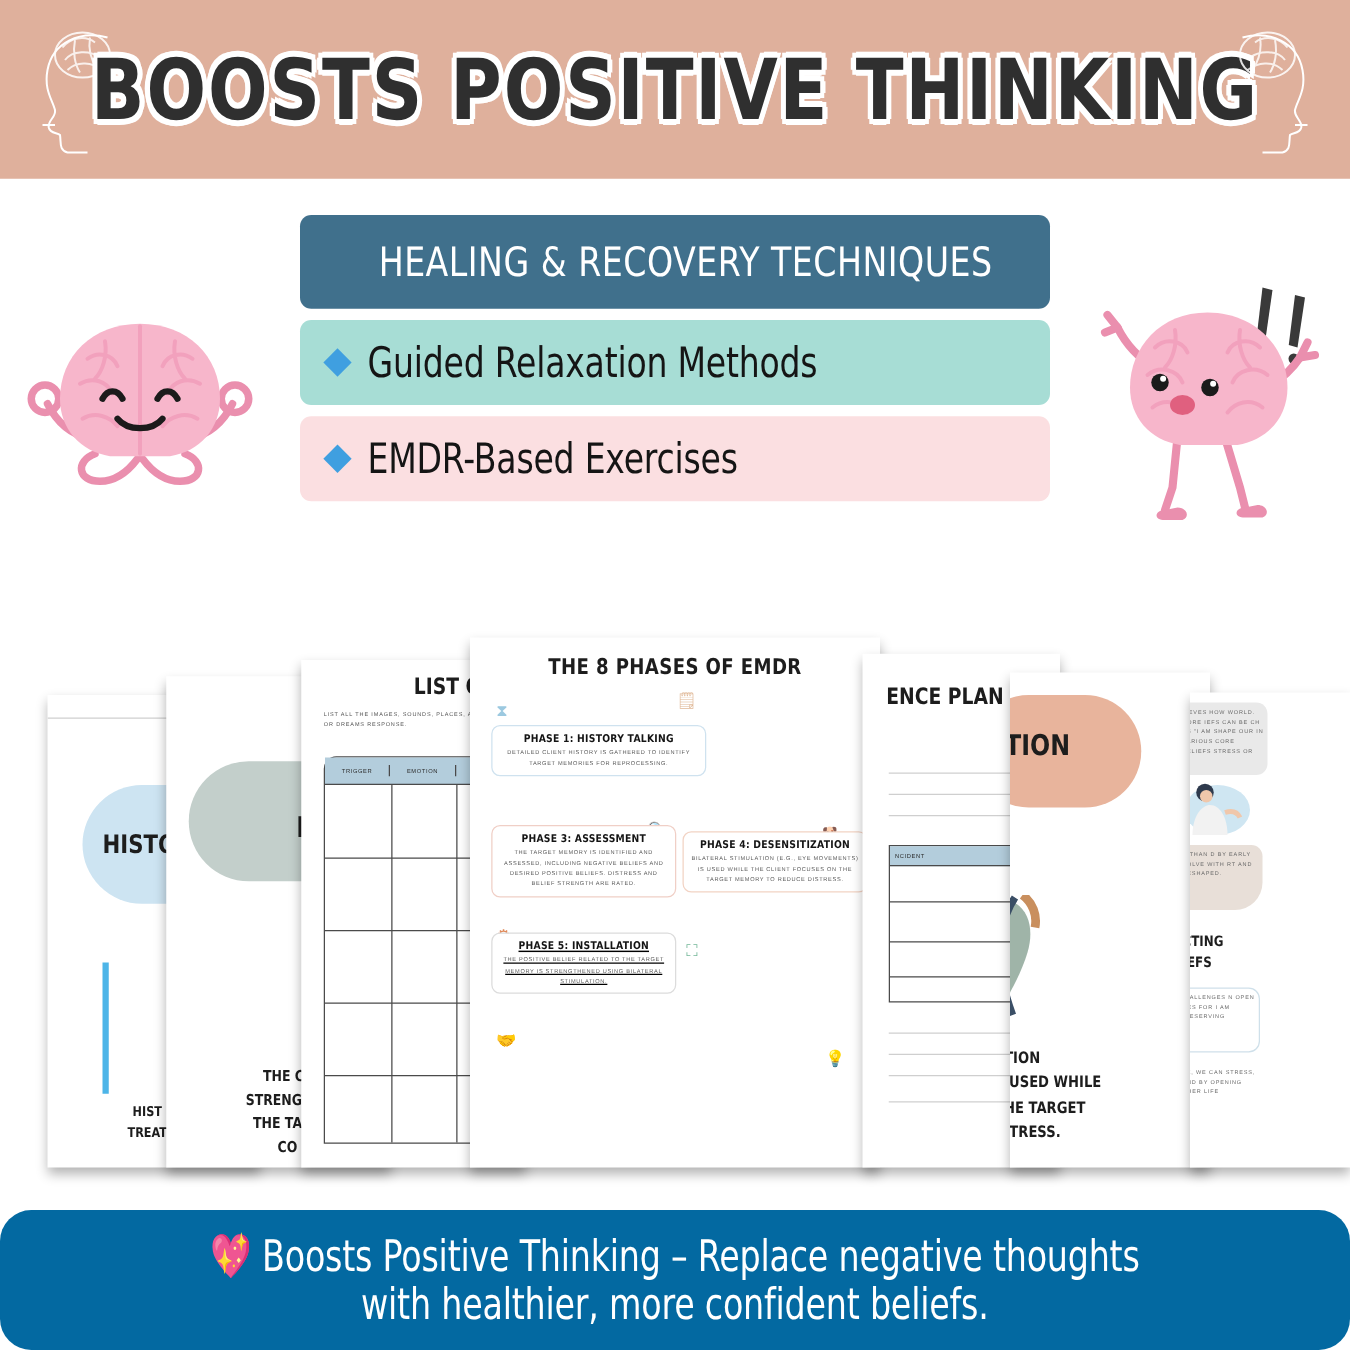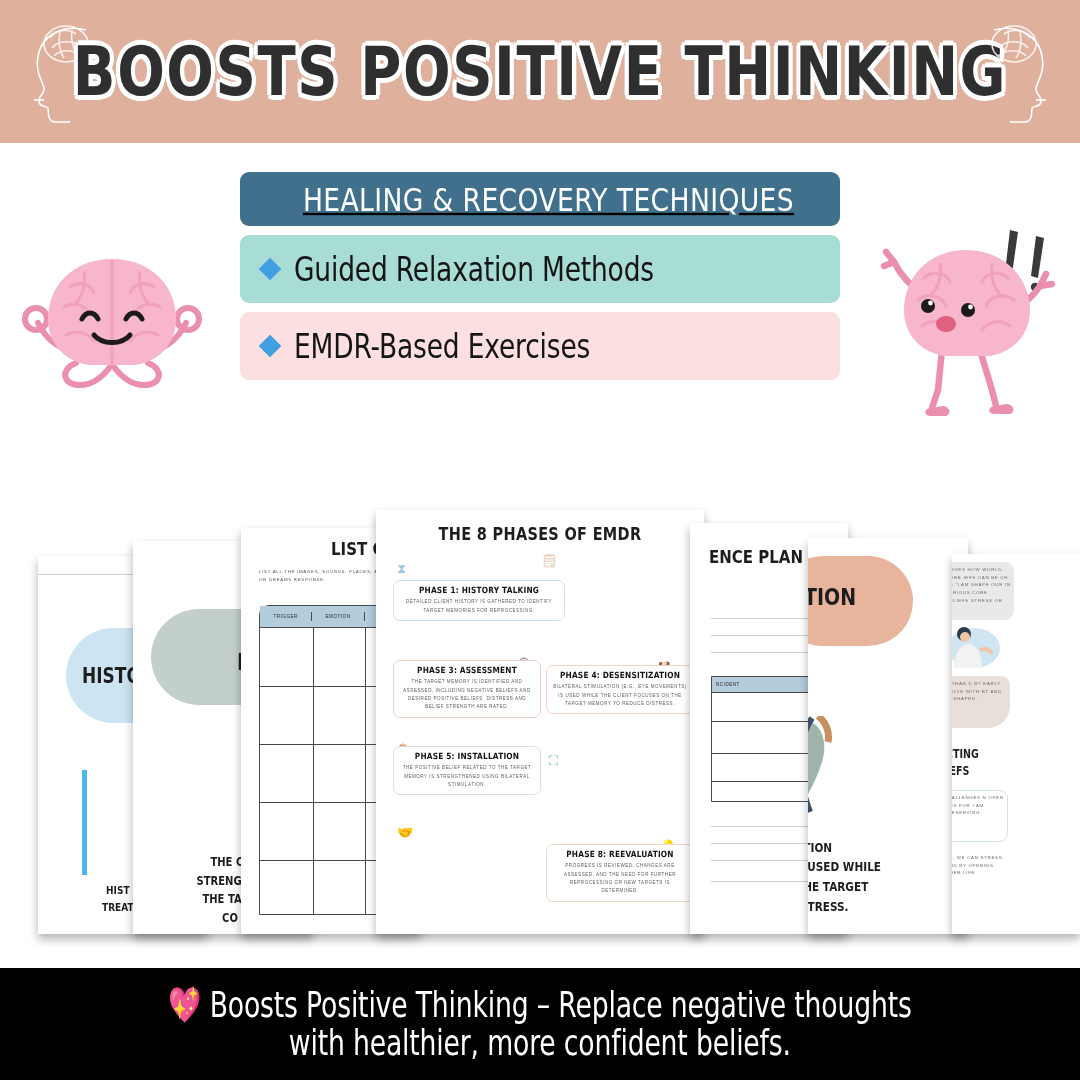--- a/index.html
+++ b/index.html
@@ -44,24 +44,23 @@
   
   .card-list{
     position:absolute; left:240px; top:172px; width:600px;
   }
   .card{
     border-radius:9px;
     display:flex; align-items:center;
     padding-left:22px;
   }
   .card-title{
-    height:54px; background:#40708c;
+    height:75px; background:#40708c;
     justify-content:center; padding-left:16px;
     margin-bottom:9px;
-    text-decoration:underline;
   }
   .card-title span{
     color:#ffffff; font-size:28px; letter-spacing:0.4px;
     font-family:"DejaVu Sans", sans-serif;
     transform:scaleY(1.16) scaleX(0.95);
   }
   .card-item{ height:68px; margin-bottom:9px; }
   .card-item:last-child{ margin-bottom:0; }
   .bullet{
     width:16px; height:16px; background:#3f9fe0;
@@ -130,23 +129,23 @@
   .pb-peach{ border-color:#f2d3c4; }
   .pb-gray { border-color:#dcdcdc; }
   .pb-green{ border-color:#cfe0d4; }
   .pb-lime { border-color:#dfe6c8; }
   .pb-sand { border-color:#ecd9c6; }
   .ph-ico{ position:absolute; font-size:13px; line-height:1; }
 
   
   .footer{
     position:absolute; left:0; bottom:0; width:1080px; height:112px;
-    background:#000000;
+    background:#0369a1;
     display:flex; flex-direction:column;
-    align-items:center; justify-content:center;
+    align-items:center; justify-content:center;border-radius:25px;
   }
   .footer-line{
     color:#fff; font-size:29px; line-height:1.32;
     font-family:"DejaVu Sans", sans-serif;
     transform:scaleY(1.2) scaleX(0.92);
     white-space:nowrap; letter-spacing:-0.2px;
   }
 </style>
 </head>
 <body>
@@ -306,34 +305,30 @@
         <div class="pd">THE TARGET MEMORY IS IDENTIFIED AND ASSESSED, INCLUDING NEGATIVE BELIEFS AND DESIRED POSITIVE BELIEFS. DISTRESS AND BELIEF STRENGTH ARE RATED.</div>
       </div>
 
       <div class="ph-ico" style="left:282px; top:152px; color:#c9a88c;">🐕</div>
       <div class="phase-box pb-peach" style="left:170px; top:155px; width:148px;">
         <div class="pt">PHASE 4: DESENSITIZATION</div>
         <div class="pd">BILATERAL STIMULATION (E.G., EYE MOVEMENTS) IS USED WHILE THE CLIENT FOCUSES ON THE TARGET MEMORY TO REDUCE DISTRESS.</div>
       </div>
 
       <div class="ph-ico" style="left:21px; top:232px; color:#e08a5a;">⚙</div>
-      <div class="phase-box pb-gray" style="left:17px; top:236px; width:148px;">
+      <div class="phase-box pb-gray" style="left:17px; top:236px; width:148px;text-decoration:underline;">
         <div class="pt">PHASE 5: INSTALLATION</div>
         <div class="pd">THE POSITIVE BELIEF RELATED TO THE TARGET MEMORY IS STRENGTHENED USING BILATERAL STIMULATION.</div>
       </div>
 
       <div class="ph-ico" style="left:173px; top:244px; color:#76b89a;">⛶</div>
 
       <div class="ph-ico" style="left:21px; top:316px; color:#bcc98a;">🤝</div>
 
       <div class="ph-ico" style="left:284px; top:330px; color:#d9a87e;">💡</div>
-      <div class="phase-box pb-sand" style="left:170px; top:334px; width:148px;">
-        <div class="pt">PHASE 8: REEVALUATION</div>
-        <div class="pd">PROGRESS IS REVIEWED, CHANGES ARE ASSESSED, AND THE NEED FOR FURTHER REPROCESSING OR NEW TARGETS IS DETERMINED.</div>
-      </div>
     </div>
   </div>
 
   <div class="sheet" style="left:690px; top:27px; width:158px; height:411px;padding-left:25px;">
     <div class="sheet-inner">
       <div class="wsh-title" style="position:absolute; left:-6px; top:25px; font-size:15px;">ENCE PLAN</div>
       <svg style="position:absolute; left:95px; top:18px;" width="34" height="34" viewBox="0 0 34 34">
         <circle cx="16" cy="18" r="13" fill="none" stroke="#6fa8c6" stroke-width="2.6"></circle>
         <circle cx="16" cy="18" r="7.5" fill="none" stroke="#9ec9de" stroke-width="2.4"></circle>
         <circle cx="16" cy="18" r="2.6" fill="#6fa8c6"></circle>

